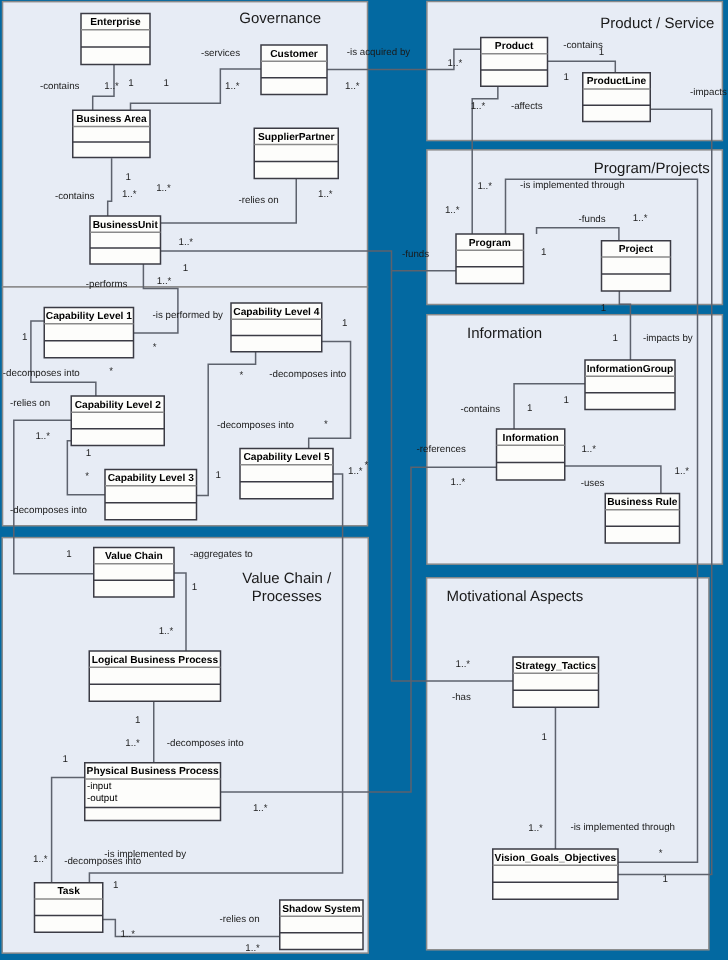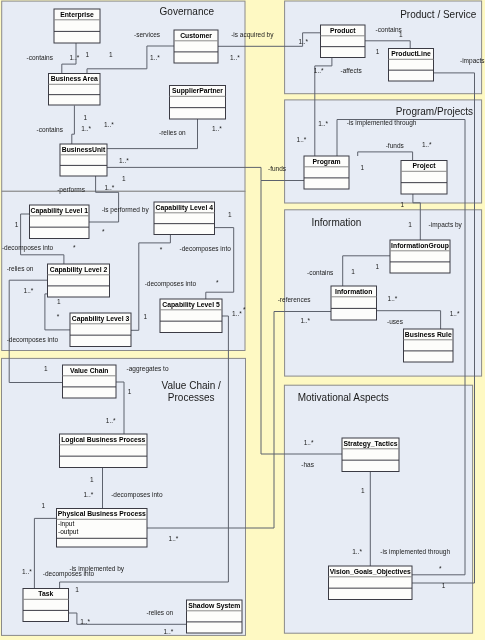--- a/index.html
+++ b/index.html
@@ -1,17 +1,17 @@
 <!DOCTYPE html>
 <html><head>
 <meta charset="utf-8">
 <style>
   html,body{margin:0;padding:0;background:#ffffff;}
   body{width:485px;height:640px;overflow:hidden;font-family:"Liberation Sans",sans-serif;}
-  #stage{position:relative;width:485px;height:640px;background:#fef9c3;}
+  #stage{position:relative;width:485px;height:640px;background:#0369a1;}
   svg#svgroot{position:absolute;left:0;top:0;display:block;}
   #stage{will-change:transform;}
   svg#svgroot text{-webkit-font-smoothing:antialiased;}
   rect,line,polyline{shape-rendering:geometricPrecision;}
 </style>
 </head>
 <body>
 
 <div id="stage">
   <svg id="svgroot" width="485" height="640" viewBox="0 0 485 640">

